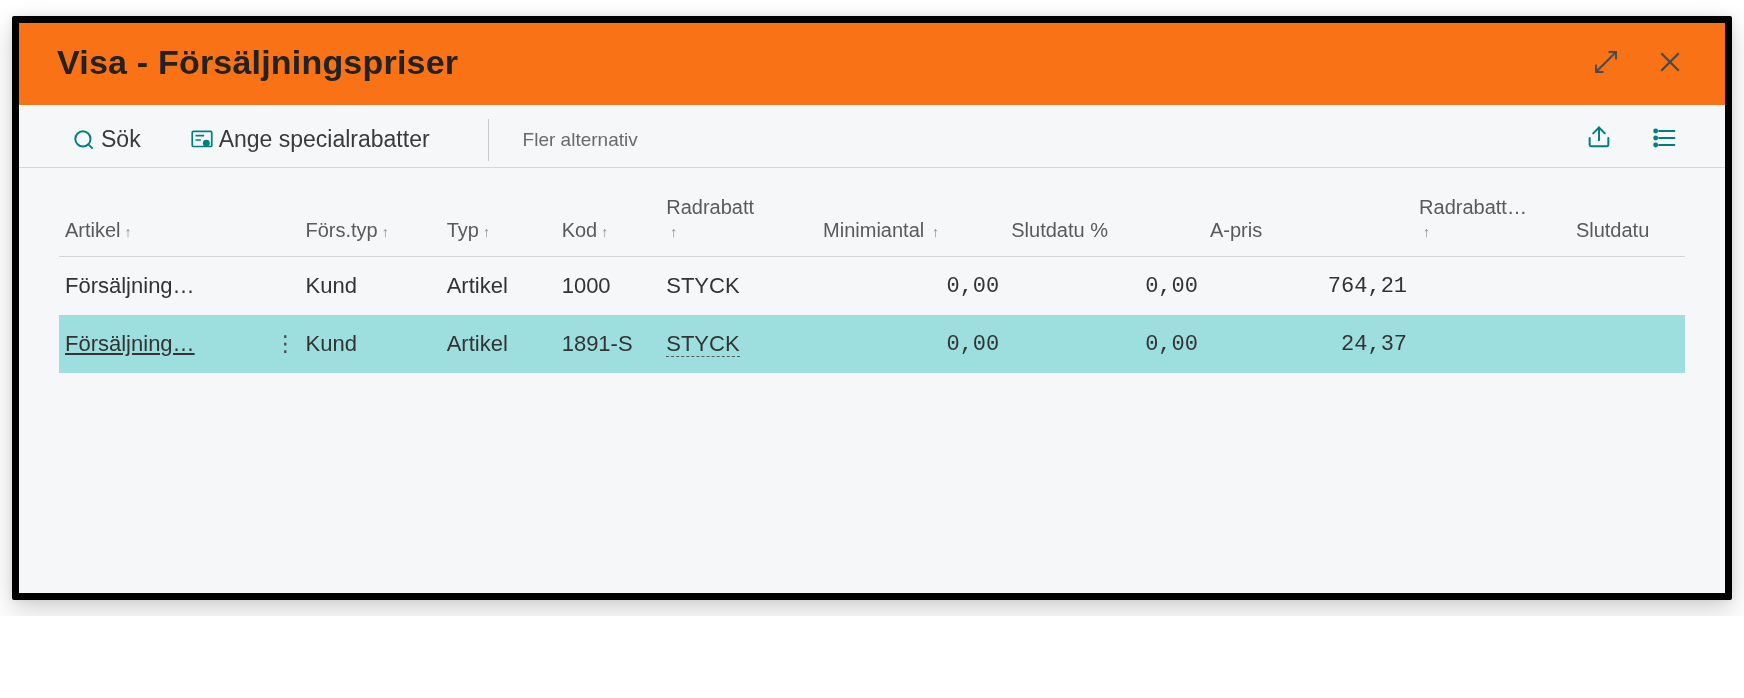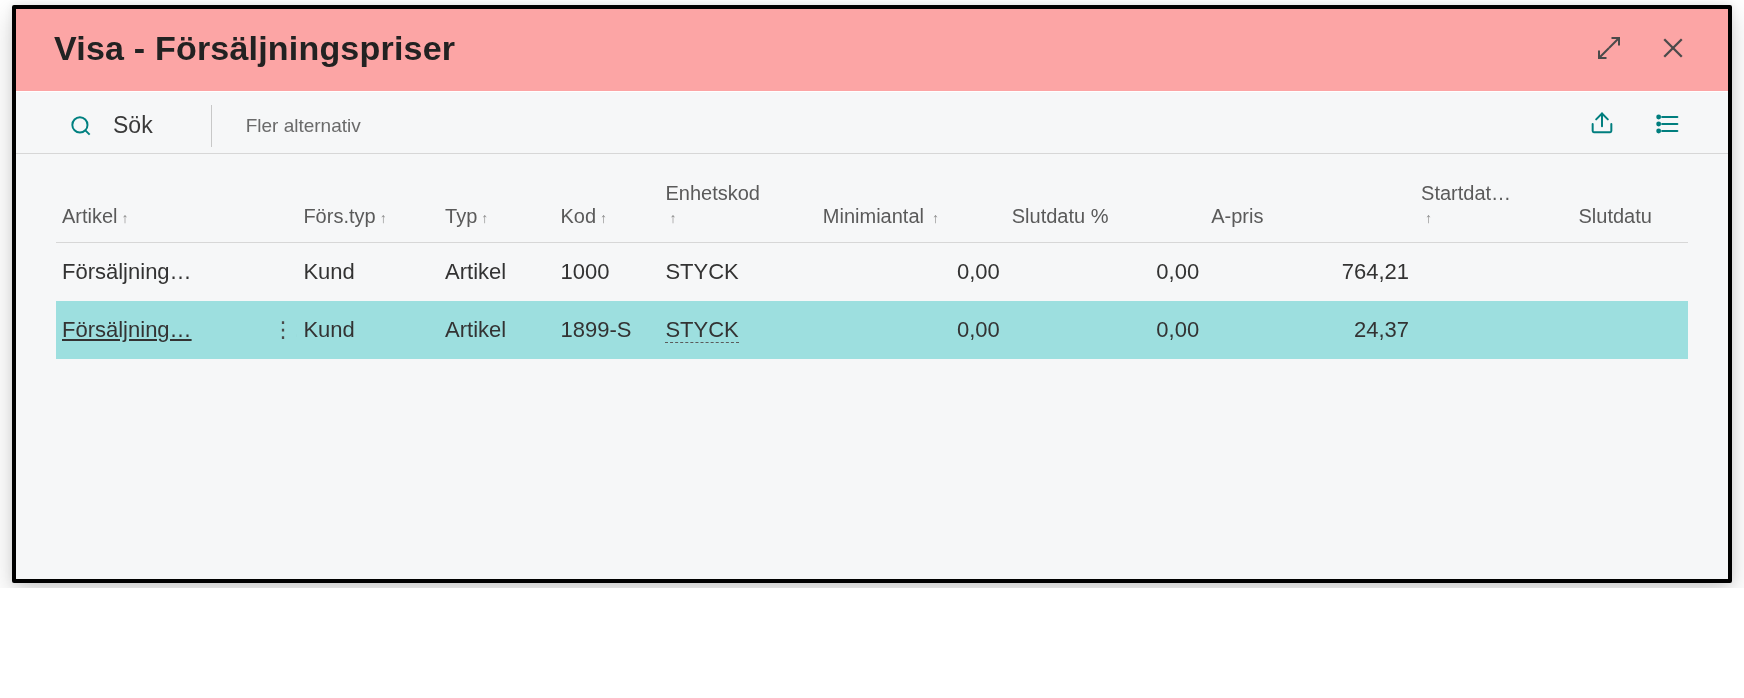--- a/index.html
+++ b/index.html
@@ -4,23 +4,23 @@
 <style>
   * { box-sizing: border-box; }
   html, body {
     margin: 0; padding: 0;
     font-family: "Segoe UI", Arial, sans-serif;
     background: #ffffff;
     color: #2b2b2b;
   }
   .window {
     width: 1720px;
-    margin: 5px auto;
-    background: #fca5a5;
-    border: 4px solid #000000;
+    margin: 16px auto;
+    background: #f97316;
+    border: 7px solid #000000;
     box-shadow: 0 10px 28px rgba(0,0,0,0.18), 0 0 8px rgba(0,0,0,0.08);
     border-radius: 2px;
     overflow: hidden;
   }
   
   .header {
     display: flex;
     align-items: center;
     justify-content: space-between;
     padding: 18px 34px 22px 38px;
@@ -48,21 +48,21 @@
   .toolbar {
     display: flex;
     align-items: center;
     padding: 6px 40px 0 40px;
     height: 62px;
     border-bottom: 1px solid #d7d7d7;
   }
   .tool {
     display: flex;
     align-items: center;
-    gap: 19px;
+    gap: 4px;
     padding: 8px 12px;
     font-size: 23px;
     color: #3a3a3a;
     cursor: pointer;
     border-radius: 2px;
     margin-right: 24px;
     justify-content: center;
   }
   .tool .ticon { display: flex; align-items: center; color: #008080; }
   .vsep { width: 1px; height: 42px; background: #c8c8c8; margin: 0 22px; }
@@ -99,21 +99,21 @@
   .sort-arrow { font-size: 14px; color: #8a8a8a; margin-left: 4px; }
   tbody td {
     font-size: 22px;
     color: #333;
     padding: 16px 6px;
     white-space: nowrap;
     overflow: hidden;
     text-overflow: ellipsis;
     vertical-align: middle;
   }
-  tbody td.num { text-align: right; }
+  tbody td.num { text-align: right; font-family: Liberation Mono, monospace; }
   tbody tr.sel { background: #9ddfdf; }
   .link { text-decoration: underline; text-decoration-style: solid; }
   .dotted-link { border-bottom: 1.5px dashed #5a5a5a; }
   .row-menu {
     width: 30px; text-align: center; cursor: pointer;
     color: #4a4a4a;
   }
   .row-menu span { font-size: 22px; line-height: 1; }
   
   thead th:first-child, tbody td:first-child { position: relative; }
@@ -150,20 +150,30 @@
         <span class="ticon">
           <svg width="26" height="26" viewBox="0 0 24 24" fill="none" stroke="#008080" stroke-width="1.8">
             <circle cx="11" cy="11" r="7"></circle>
               <path d="M20 20l-4-4"></path>
           </svg>
         </span>
         <span>Sök</span>
       </div>
 
 
+      <div class="tool">
+        <span class="ticon">
+          <svg width="26" height="26" viewBox="0 0 24 24" fill="none" stroke="#008080" stroke-width="1.6">
+            <rect x="3" y="4" width="18" height="14" rx="1"></rect>
+            <circle cx="16" cy="15" r="3.2" fill="#008080" stroke="none"></circle>
+            <path d="M6 8h8M6 12h5"></path>
+          </svg>
+        </span>
+        <span>Ange specialrabatter</span>
+      </div>
 
       <div class="vsep"></div>
 
       <div class="more-opt">Fler alternativ</div>
 
       <div class="toolbar-right">
         <div class="tr-icon">
           <svg width="28" height="28" viewBox="0 0 24 24" fill="none" stroke="#007e7e" stroke-width="1.7">
             <path d="M4 12v6a1 1 0 001 1h14a1 1 0 001-1v-6" stroke-linecap="round"></path>
             <path d="M12 3v11" stroke-linecap="round"></path>
@@ -205,33 +215,33 @@
             <th>
               <span>Förs.typ</span><span class="sort-arrow">↑</span>
             </th>
             <th>
               <span>Typ</span><span class="sort-arrow">↑</span>
             </th>
             <th>
               <span>Kod</span><span class="sort-arrow">↑</span>
             </th>
             <th>
-              <span>Enhetskod</span><br><span class="sort-arrow">↑</span>
+              <span>Radrabatt</span><br><span class="sort-arrow">↑</span>
             </th>
             <th class="num">
               <span>Minimiantal</span><span class="sort-arrow"> ↑</span>
             </th>
             <th class="num">
               <span>Slutdatu %</span>
             </th>
             <th class="num">
               <span>A-pris</span>
             </th>
             <th>
-              <span>Startdat…</span><br><span class="sort-arrow">↑</span>
+              <span>Radrabatt…</span><br><span class="sort-arrow">↑</span>
             </th>
             <th>
               <span>Slutdatu</span>
             </th>
           </tr>
         </thead>
         <tbody>
 
           <tr>
             <td>Försäljning…</td>
@@ -247,21 +257,21 @@
             <td></td>
           </tr>
 
           <tr class="sel">
             <td>
               <span class="link">Försäljning…</span>
             </td>
             <td class="row-menu"><span>⋮</span></td>
             <td>Kund</td>
             <td>Artikel</td>
-            <td>1899-S</td>
+            <td>1891-S</td>
             <td>
               <span class="dotted-link">STYCK</span>
             </td>
             <td class="num">0,00</td>
             <td class="num">0,00</td>
             <td class="num">24,37</td>
             <td></td>
             <td></td>
           </tr>
         </tbody>

